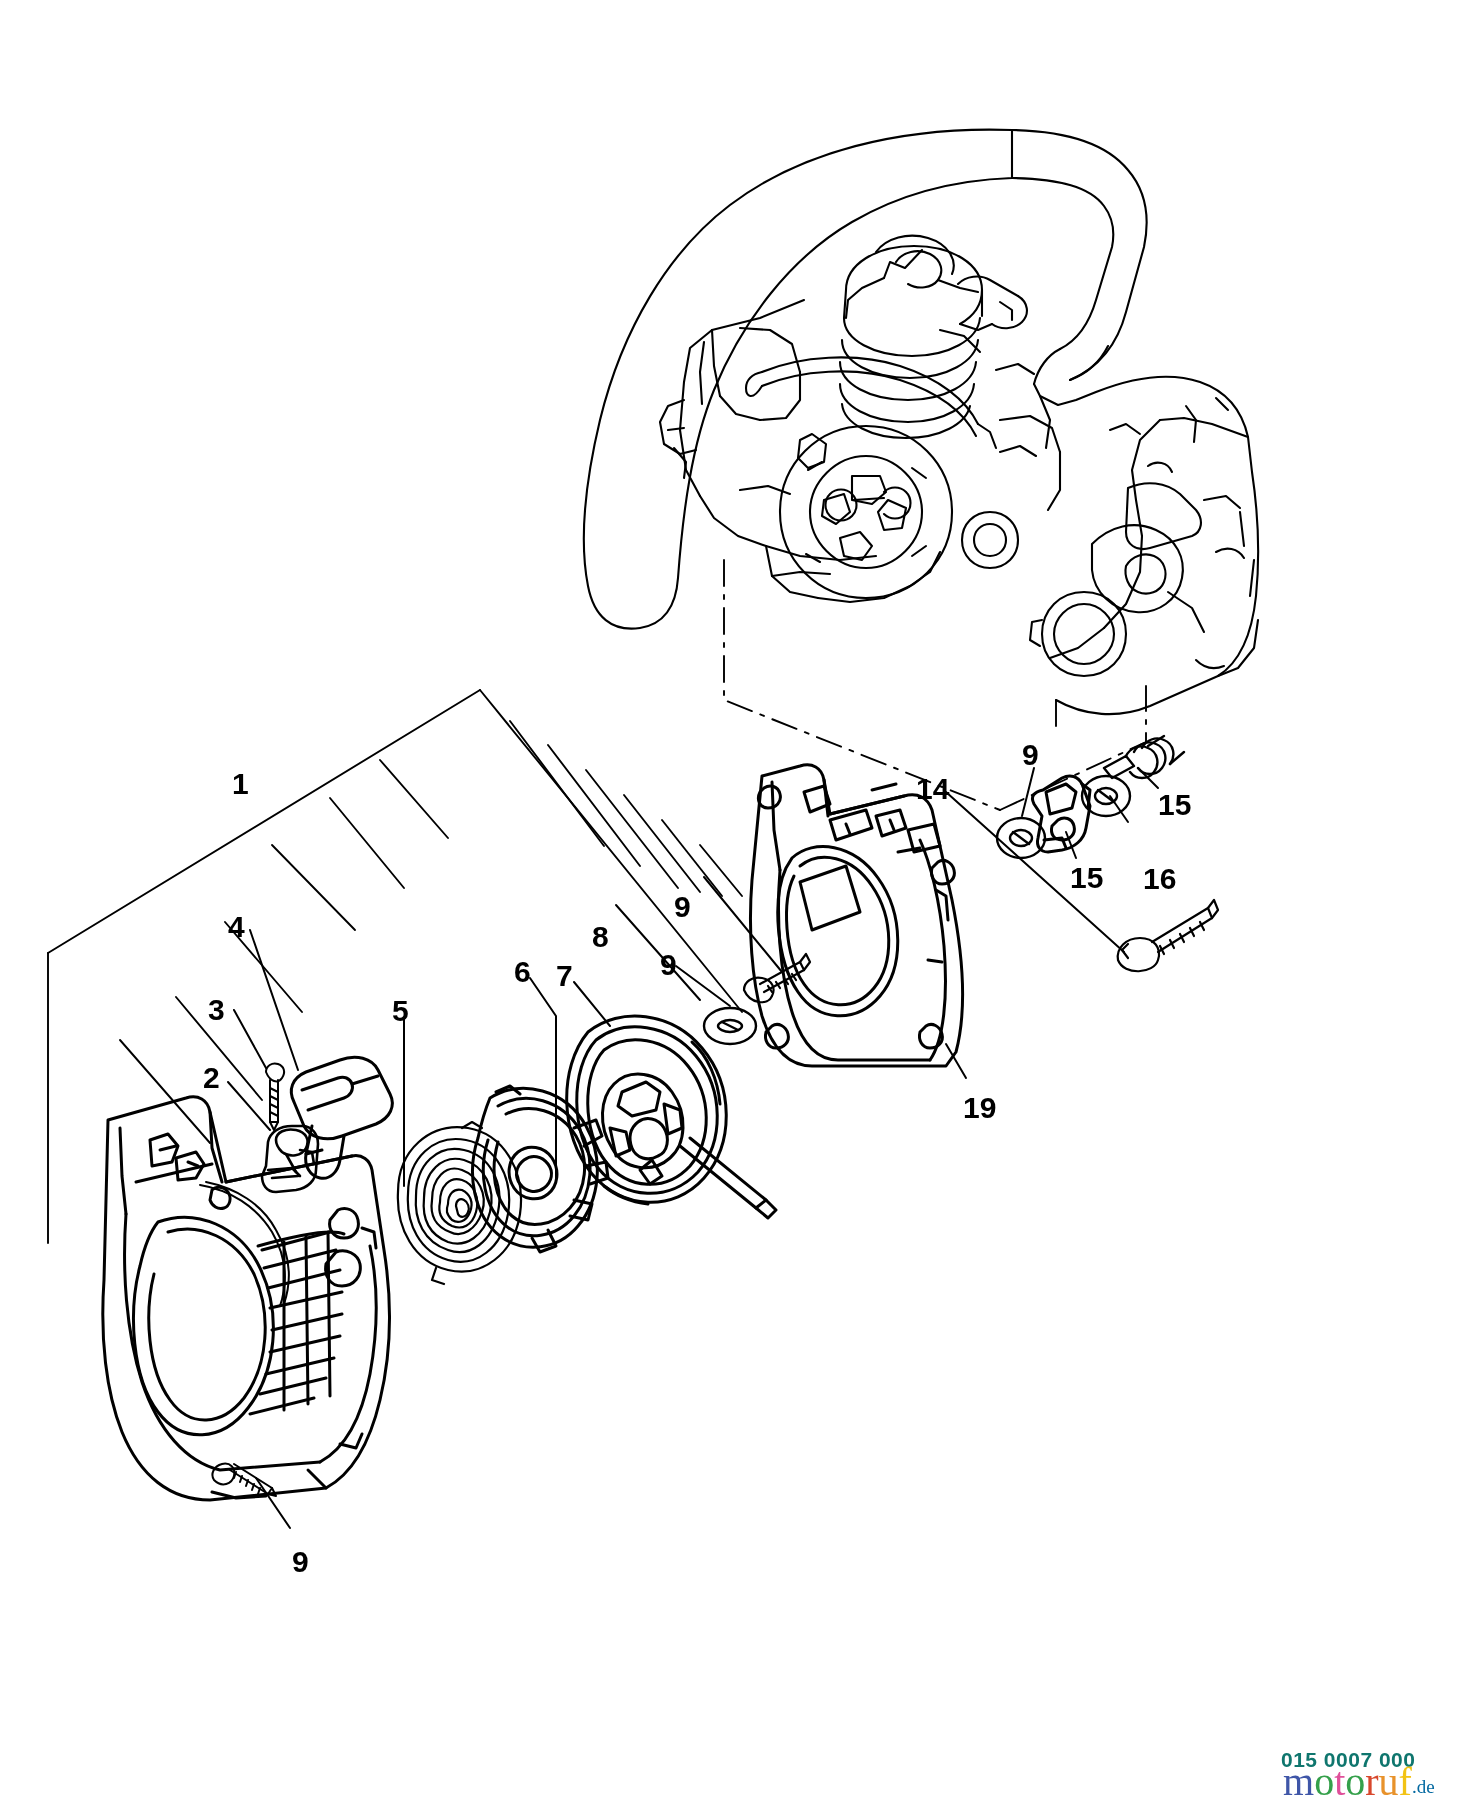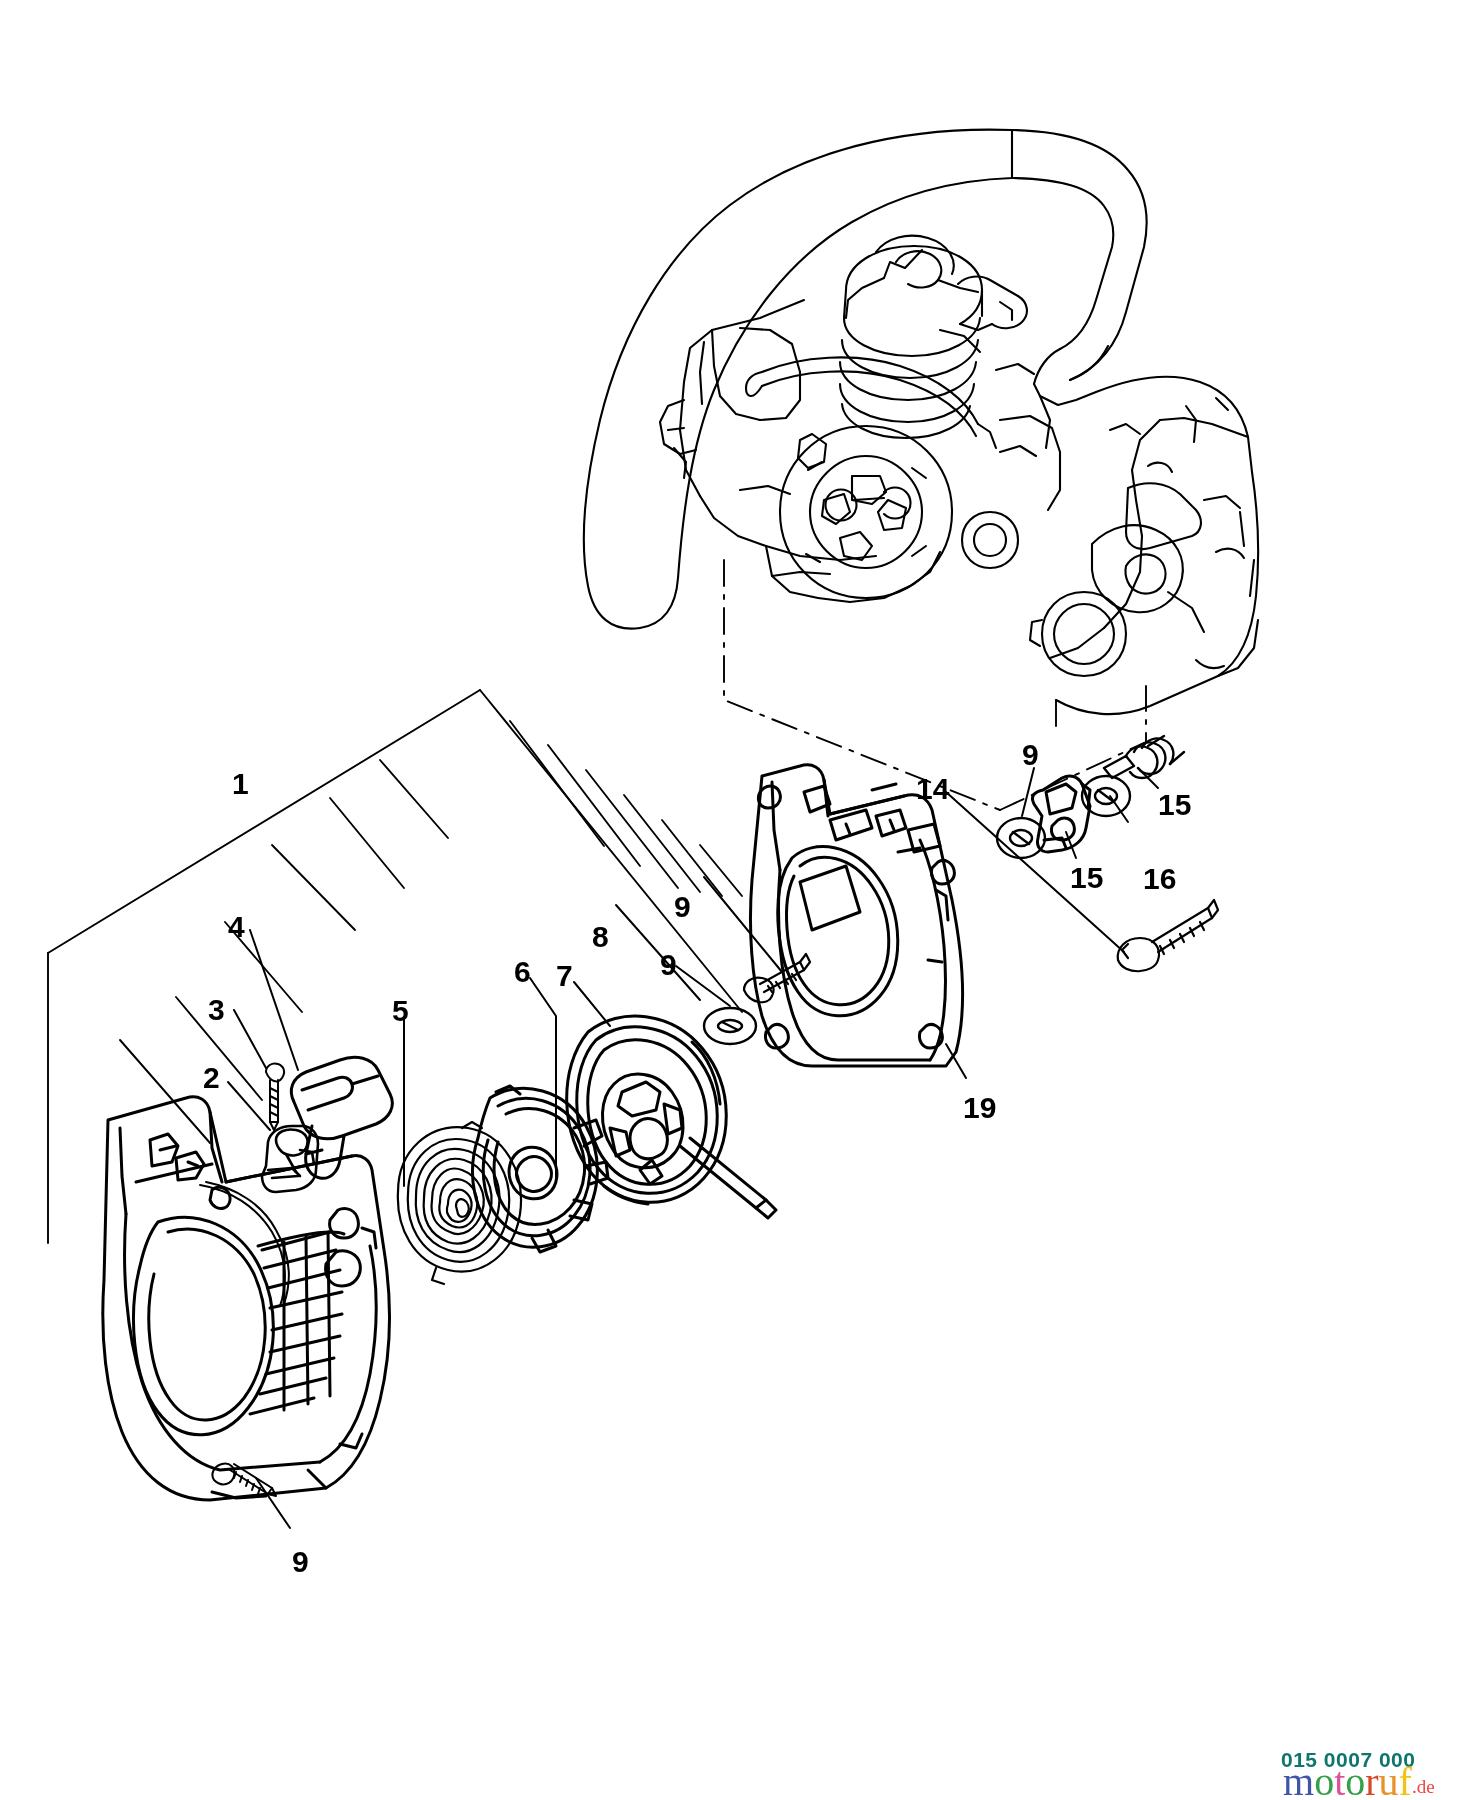--- a/index.html
+++ b/index.html
@@ -15,21 +15,21 @@
            letter-spacing:0px;white-space:nowrap;}
 
   #partno{position:absolute;left:1281px;top:1748px;
           font-family:"Liberation Sans",sans-serif;font-weight:bold;
           font-size:21px;letter-spacing:0.5px;color:#0f766e;white-space:nowrap;}
 
   #logo{position:absolute;left:1283px;top:1762px;white-space:nowrap;
         font-family:"Liberation Serif",serif;font-size:40px;line-height:1;
         font-weight:400;}
   #logo span{display:inline-block;}
-  #logo .dotde{font-size:19px;color:#ef4444;vertical-align:baseline;
+  #logo .dotde{font-size:19px;color:#0369a1;vertical-align:baseline;
                position:relative;top:-2px;letter-spacing:0px;}
 </style>
 </head>
 <body>
 
 <div id="sheet">
 
   <svg class="layer" viewBox="0 0 1468 1800">
     <g fill="none" stroke="#000" stroke-width="2.1" stroke-linejoin="round" stroke-linecap="round">
 

